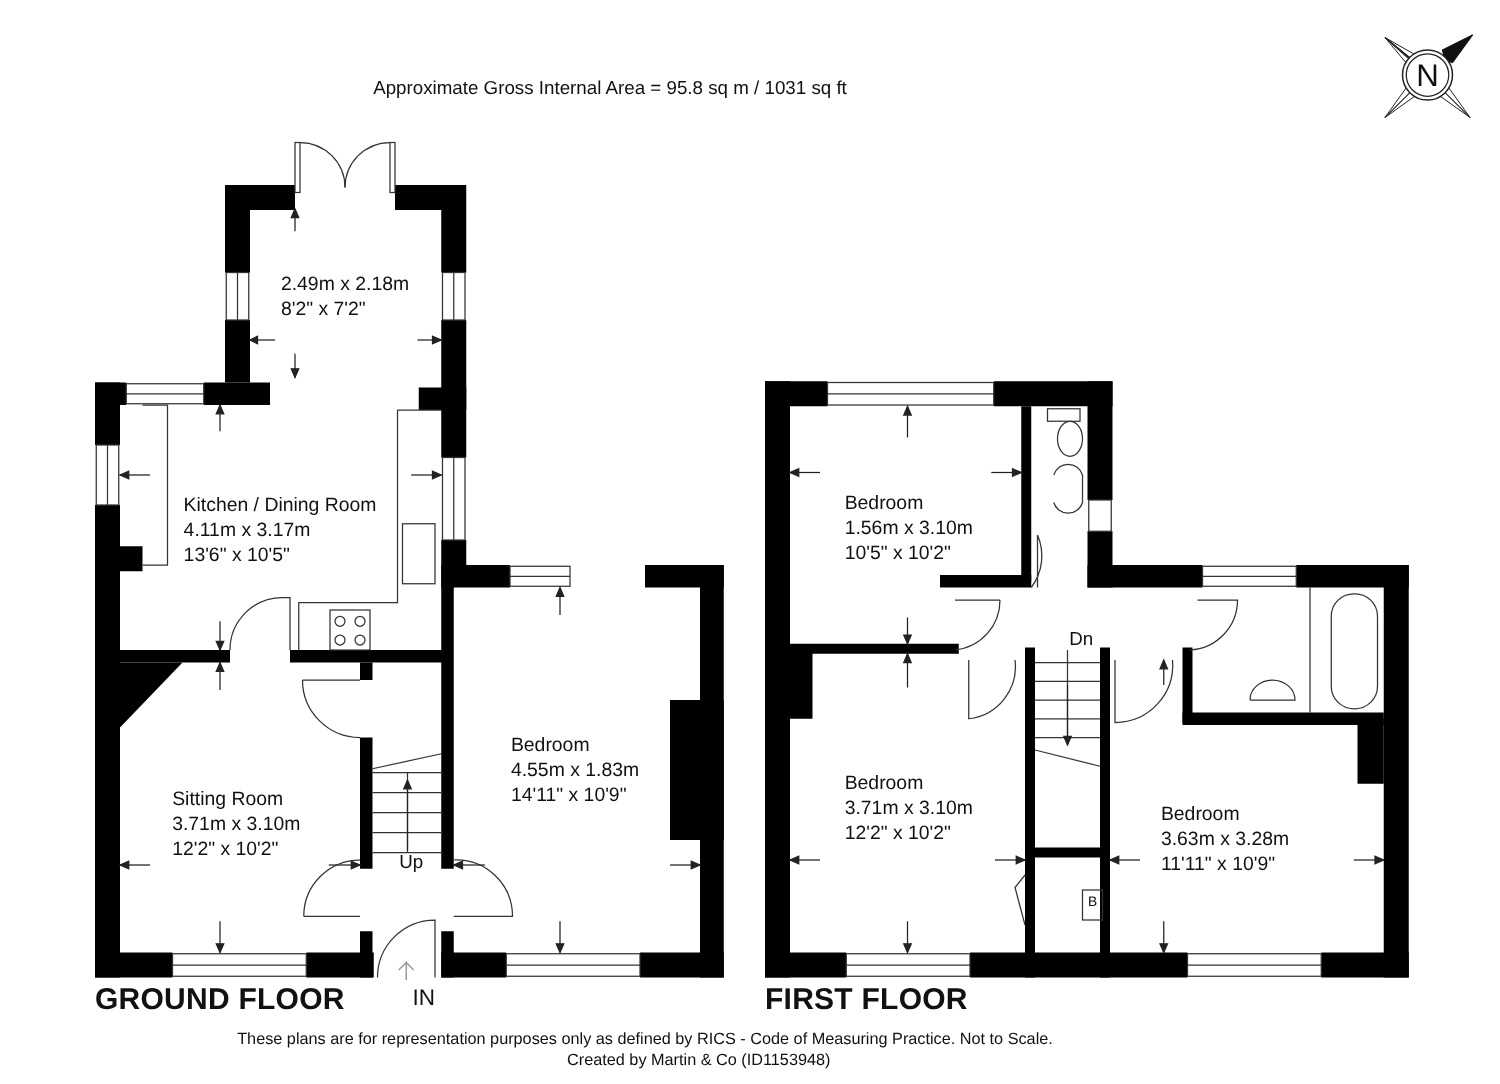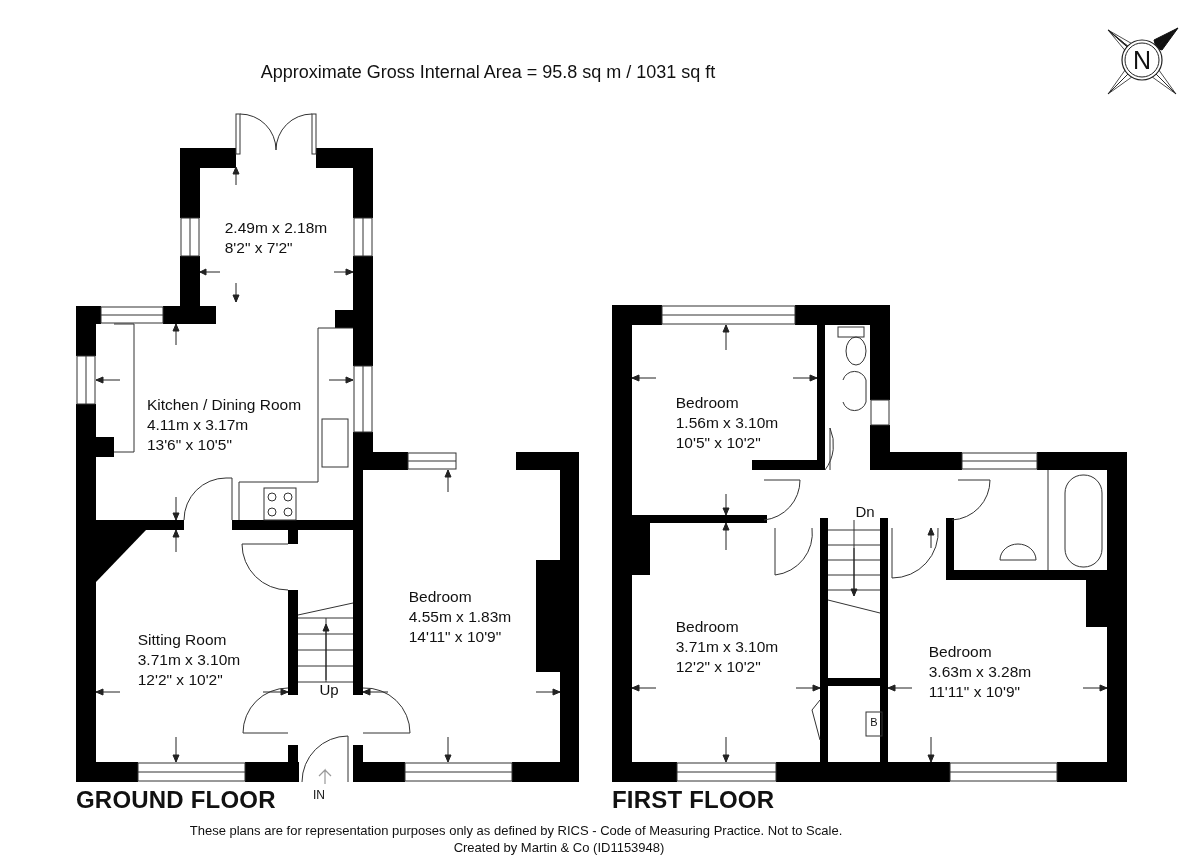--- a/index.html
+++ b/index.html
@@ -1,18 +1,18 @@
 <!DOCTYPE html>
 <html><head>
 <meta charset="utf-8">
 <style>
   html,body{margin:0;padding:0;background:#ffffff;}
   body{width:1200px;height:867px;position:relative;overflow:hidden;font-family:"Liberation Sans",sans-serif;color:#111;}
   .abs{position:absolute;}
-  .area{left:0;width:976px;top:62px;text-align:center;font-size:18px;}
+  .area{left:0;width:976px;top:62px;text-align:center;font-size:15px;}
   .compass{left:1100px;top:18px;width:84px;height:84px;}
   svg.plan{position:absolute;left:0;top:0;}
   .lbl{position:absolute;text-align:left;font-size:15.5px;line-height:20px;white-space:nowrap;transform:translateX(-50%);}
   .floor{position:absolute;font-weight:bold;font-size:24px;letter-spacing:0.2px;}
   .small{position:absolute;font-size:15px;transform:translateX(-50%);}
   .foot{position:absolute;left:0;width:1032px;text-align:center;font-size:13px;line-height:17px;}
 </style>
 </head>
 <body>
 
@@ -260,21 +260,21 @@
   <div>Sitting Room</div>
   <div>3.71m x 3.10m</div>
   <div>12'2" x 10'2"</div>
 </div>
 <div class="lbl" style="left:460px;top:587px;">
   <div>Bedroom</div>
   <div>4.55m x 1.83m</div>
   <div>14'11" x 10'9"</div>
 </div>
 <div class="small" style="left:329px;top:681px;">Up</div>
-<div class="small" style="left:319px;top:788px;font-size:12px;">IN</div>
+<div class="small" style="left:339px;top:788px;font-size:18px;">IN</div>
 <div class="floor" style="left:76px;top:786px;">GROUND FLOOR</div>
 
 <div class="lbl" style="left:727px;top:393px;">
   <div>Bedroom</div>
   <div>1.56m x 3.10m</div>
   <div>10'5" x 10'2"</div>
 </div>
 <div class="lbl" style="left:727px;top:617px;">
   <div>Bedroom</div>
   <div>3.71m x 3.10m</div>

